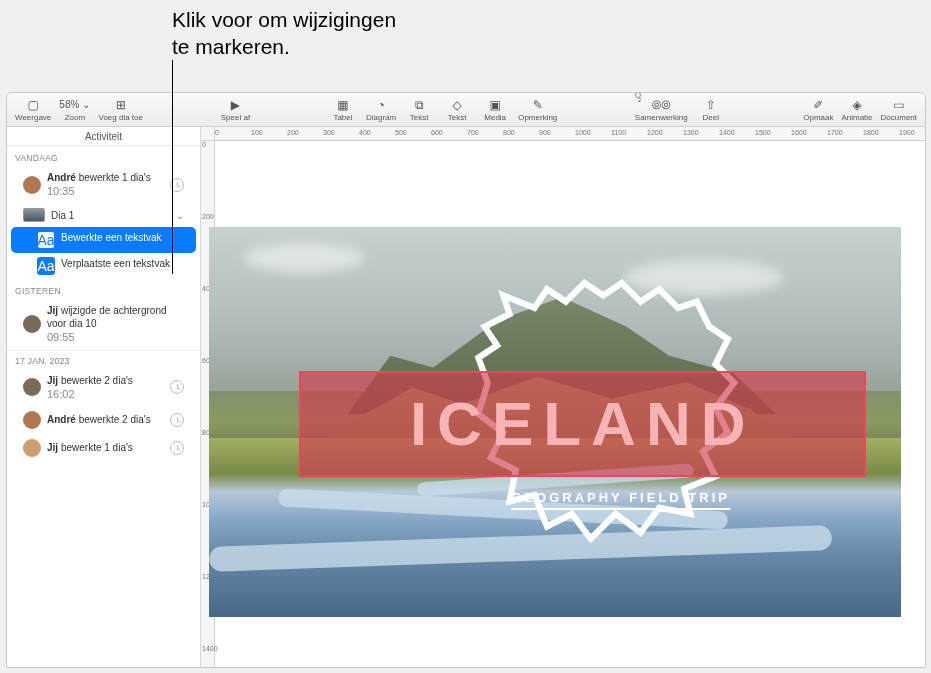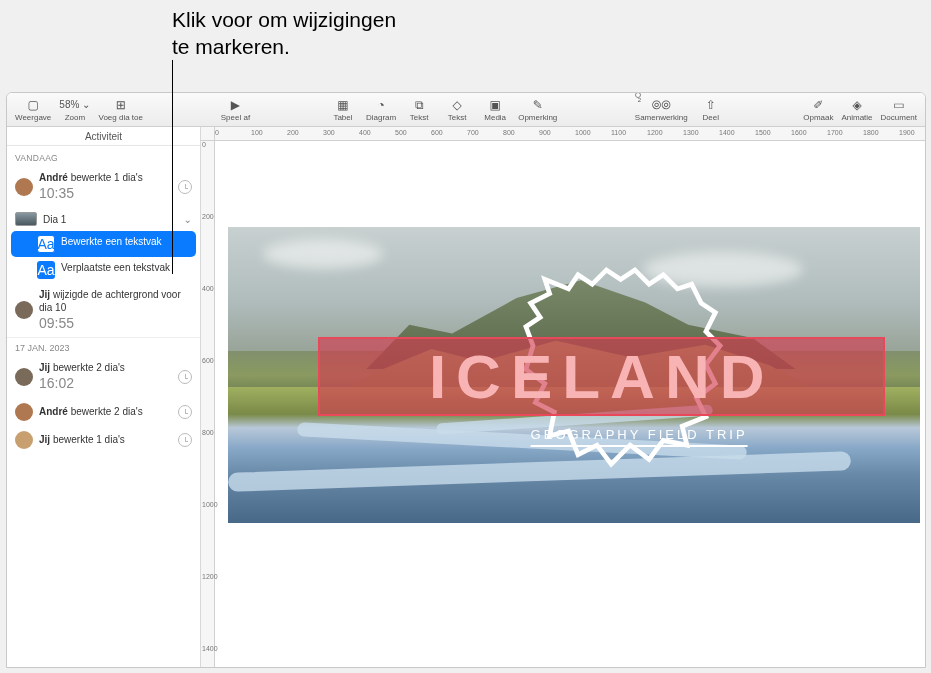--- a/index.html
+++ b/index.html
@@ -83,21 +83,21 @@
 .sb-header {
   font-size: 8.5px;
   text-transform: uppercase;
   color: #888;
   padding: 7px 8px 3px;
   letter-spacing: 0.3px;
 }
 .sb-row {
   display: flex;
   align-items: center;
-  padding: 5px 8px;
+  padding: 5px 16px;
   gap: 6px;
 }
 .avatar {
   width: 18px; height: 18px; border-radius: 50%;
   flex-shrink: 0; display: flex; align-items: center; justify-content: center;
   font-size: 8px; font-weight: 600; color: #fff;
 }
 .avatar.a1 { background: #b07850; }
 .avatar.a2 { background: #7a6a5a; }
 .avatar.a3 { background: #c8a070; }
@@ -109,21 +109,21 @@
 }
 .aa-badge {
   width: 18px; height: 18px; border-radius: 3px;
   display: flex; align-items: center; justify-content: center;
   flex-shrink: 0; font-size: 14px; font-weight: 400;
 }
 .aa-white { background: #fff; color: #0a7aff; border: 1px solid #0a7aff; }
 .aa-blue { background: #0a7aff; color: #fff; }
 .sb-text { flex: 1; line-height: 1.3; }
 .sb-text .bold { font-weight: 600; }
-.sb-text .time { color: #888; font-size: 14px; }
+.sb-text .time { color: #888; font-size: 11px; }
 .sb-trail { width: 14px; height: 14px; border: 1px solid #bbb; border-radius: 50%; flex-shrink: 0; position: relative; }
 .sb-trail::after { content: ""; position: absolute; top: 3px; left: 6px; width: 1px; height: 5px; background: #bbb; }
 .sb-trail::before { content: ""; position: absolute; top: 7px; left: 6px; width: 3px; height: 1px; background: #bbb; }
 .sb-chevron { color: #888; font-size: 10px; }
 .sb-subrow {
   display: flex; align-items: flex-start;
   padding: 4px 8px 4px 30px; gap: 6px;
 }
 .sb-subrow.sel {
   background: #0a7aff; color: #fff;
@@ -168,22 +168,22 @@
 .ruler-v span {
   position: absolute; left: 1px;
   writing-mode: horizontal-tb;
 }
 .corner {
   position: absolute; top: 0; left: 0; width: 14px; height: 14px;
   background: #f6f6f6; border-right: 1px solid #d0d0d0; border-bottom: 1px solid #d0d0d0;
 }
 .slide {
   position: absolute;
-  top: 100px; left: 27px;
-  width: 692px; height: 296px;
+  top: 100px; left: 8px;
+  width: 692px; height: 390px;
   background: linear-gradient(180deg, #b8c4c4 0%, #9aa8a8 20%, #7a8878 35%, #8a9a60 50%, #6a7a50 58%, #a8b890 62%, #8aa0b8 70%, #6888a8 80%, #4a6888 100%);
   overflow: hidden;
 }
 .sky { position: absolute; top: 0; left: 0; right: 0; height: 42%;
   background: linear-gradient(180deg, #c8d0d0, #b0bcbc 60%, #98a498 100%); }
 .cloud {
   position: absolute; background: rgba(255,255,255,0.5); border-radius: 50%;
   filter: blur(6px);
 }
 .mountain-back { position: absolute; left: 20%; top: 18%; width: 62%; height: 30%;
@@ -213,21 +213,21 @@
 }
 .title-text {
   font-size: 62px;
   font-weight: 700;
   letter-spacing: 10px;
   color: #f8b4b4;
 }
 .subtitle {
   position: absolute;
   top: 67.5%; left: 50%; transform: translateX(-20%);
-  color: #fff; font-size: 13px; font-weight: 400;
+  color: #fff; font-size: 13px; font-weight: 700;
   letter-spacing: 3px;
   padding-bottom: 3px;
   border-bottom: 2px solid #fff;
 }
 .collab-dot {
   position: absolute; width: 6px; height: 6px; border-radius: 50%; background: #fff;
   font-size: 7px; color: #7a6a5a; top: 6px; left: 0px;
 }
 </style>
 </head>
@@ -332,20 +332,21 @@
     <div class="sb-subrow sel">
       <div class="aa-badge aa-white">Aa</div>
       <div class="sb-text">Bewerkte een tekstvak</div>
     </div>
 
     <div class="sb-subrow">
       <div class="aa-badge aa-blue">Aa</div>
       <div class="sb-text">Verplaatste een tekstvak</div>
     </div>
 
+    <div class="sb-header">GISTEREN</div>
 
     <div class="sb-row">
       <div class="avatar a2"></div>
       <div class="sb-text">
         <span class="bold">Jij</span><span> wijzigde de achtergrond voor dia 10</span><br>
         <span class="time">09:55</span>
       </div>
     </div>
 
     <div class="date-divider">17 JAN. 2023</div>

